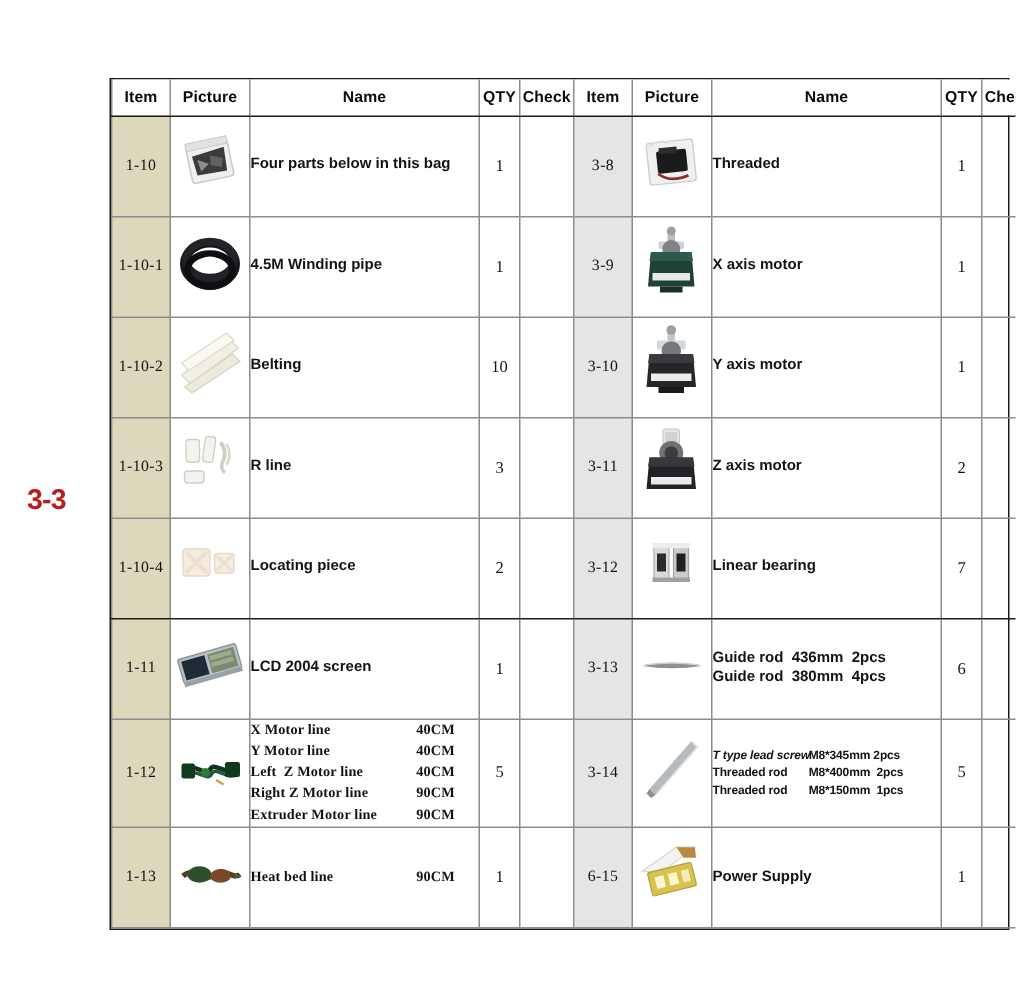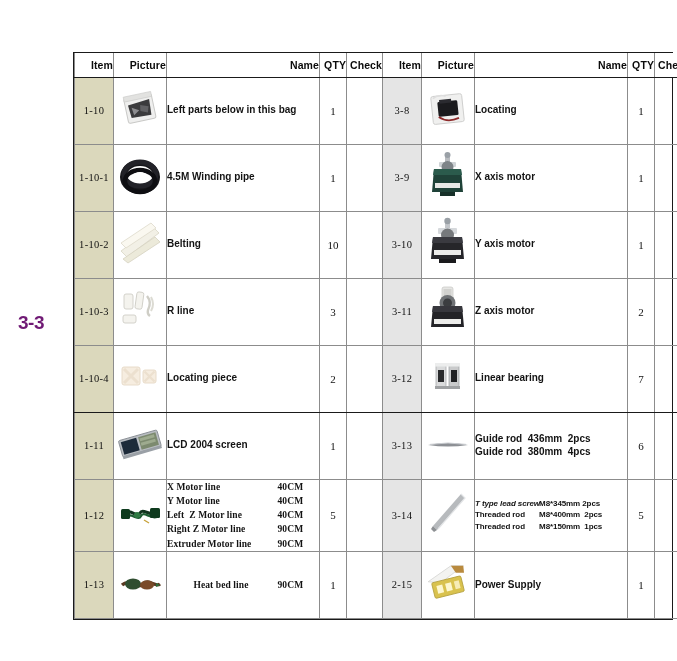--- a/index.html
+++ b/index.html
@@ -8,23 +8,23 @@
     background:#ffffff;
     font-family:"Liberation Sans", sans-serif;
     position:relative;
     overflow:hidden;
   }
   #stage{position:relative;width:677px;height:661px;}
 
   
   .section-marker{
     position:absolute;
-    left:18px;top:312px;
+    left:18px;top:323px;
     font-family:"Liberation Sans", sans-serif;
-    font-size:19px;font-weight:bold;color:#701a75;
+    font-size:19px;font-weight:bold;color:#b91c1c;
     letter-spacing:-0.5px;
   }
 
   
   .sheet{
     position:absolute;
     left:73px;top:52px;
     width:600px;
     border:1.6px solid #1a1a1a;
     box-sizing:border-box;
@@ -42,21 +42,21 @@
     box-sizing:border-box;
   }
   
   table.parts th{
     border-top:none;
     border-bottom:1.4px solid #1a1a1a;
     height:24px;
     font-size:10.5px;
     font-weight:bold;
     color:#0b0b0b;
-    text-align:right;
+    text-align:center;
     background:#ffffff;
     letter-spacing:.1px;
   }
   table.parts tr.body-row td{height:67px;}
 
   .c-item{width:39px;}
   .c-pic{width:53px;}
   .c-name{width:153px;}
   .c-qty{width:27px;}
   .c-check{width:36px;}
@@ -157,34 +157,34 @@
             <td class="item-cell item-beige">1-10</td>
             <td class="pic-cell"><span class="thumb"><svg viewBox="0 0 46 52" xmlns="http://www.w3.org/2000/svg">
                   <g transform="rotate(-12 23 26)">
                     <rect x="9" y="13" width="28" height="25" rx="2" fill="#efefee" stroke="#c9c9c7" stroke-width="1"></rect>
                     <path d="M12 20 L34 18 L33 34 L13 33 Z" fill="#3b3b3d"></path>
                     <path d="M15 23 l7 4 -6 4z" fill="#8d8d90"></path>
                     <path d="M24 22 l8 3 -2 6 -7-3z" fill="#616164"></path>
                     <rect x="9" y="11" width="28" height="5" fill="#e2e2e0" stroke="#c9c9c7" stroke-width=".6"></rect>
                   </g>
                 </svg></span></td>
-            <td class="name-cell">Left parts below in this bag</td>
+            <td class="name-cell">Four parts below in this bag</td>
             <td class="qty-cell">1</td>
             <td class="check-cell half-end"></td>
             <td class="item-cell item-green half-start">3-8</td>
             <td class="pic-cell"><span class="thumb"><svg viewBox="0 0 46 52" xmlns="http://www.w3.org/2000/svg">
                   <g transform="rotate(-6 23 26)">
                     <rect x="7" y="12" width="31" height="28" rx="2" fill="#f0f0ef" stroke="#cccccb" stroke-width=".9"></rect>
                     <rect x="13" y="18" width="20" height="15" rx="1.5" fill="#1b1b1e"></rect>
                     <rect x="15" y="16" width="12" height="4" fill="#2b2b30"></rect>
                     <path d="M13 33 q8 7 20 3" fill="none" stroke="#8e2a2a" stroke-width="1.8"></path>
                     <path d="M9 14 q6 -4 13 -1" fill="none" stroke="#dedede" stroke-width="1.6"></path>
                   </g>
                 </svg></span></td>
-            <td class="name-cell">Locating</td>
+            <td class="name-cell">Threaded</td>
             <td class="qty-cell">1</td>
             <td class="check-cell"></td>
           </tr>
           <tr class="body-row">
             <td class="item-cell item-beige">1-10-1</td>
             <td class="pic-cell"><span class="thumb"><svg viewBox="0 0 46 52" xmlns="http://www.w3.org/2000/svg">
                   <g>
                     <ellipse cx="23" cy="27" rx="17" ry="14" fill="none" stroke="#16161a" stroke-width="6"></ellipse>
                     <ellipse cx="23" cy="24" rx="16" ry="12" fill="none" stroke="#222228" stroke-width="5"></ellipse>
                     <ellipse cx="23" cy="31" rx="15" ry="11" fill="none" stroke="#0e0e12" stroke-width="4.5"></ellipse>
@@ -368,25 +368,25 @@
             <td class="item-cell item-beige">1-13</td>
             <td class="pic-cell"><span class="thumb"><svg viewBox="0 0 46 52" xmlns="http://www.w3.org/2000/svg">
                   <g>
                     <path d="M5 28 C13 21 20 33 26 27 C32 21 38 31 43 27" fill="none" stroke="#5a3a22" stroke-width="3.4"></path>
                     <ellipse cx="16" cy="27" rx="8" ry="5.5" fill="#2f4e30"></ellipse>
                     <ellipse cx="30" cy="28" rx="7" ry="4.5" fill="#7a4a28"></ellipse>
                     <path d="M39 26 l4 2 -4 2z" fill="#2f6b3b"></path>
                   </g>
                 </svg></span></td>
             <td class="name-cell mono">
-              <span class="nrow"><span class="lbl" style="width: 108px; text-align: center;">Heat bed line</span><span class="val" style="margin-left: 0px;"> 90CM</span></span>
+              <span class="nrow"><span class="lbl" style="width: 108px;">Heat bed line</span><span class="val" style="margin-left: 0px;"> 90CM</span></span>
             </td>
             <td class="qty-cell">1</td>
             <td class="check-cell half-end"></td>
-            <td class="item-cell item-green half-start">2-15</td>
+            <td class="item-cell item-green half-start">6-15</td>
             <td class="pic-cell"><span class="thumb"><svg viewBox="0 0 46 52" xmlns="http://www.w3.org/2000/svg">
                   <g transform="rotate(-14 23 26)">
                     <path d="M4 20 L30 10 L42 13 L16 24 Z" fill="#f3f3f1" stroke="#d7d7d4" stroke-width=".8"></path>
                     <rect x="7" y="22" width="30" height="16" rx="1.5" fill="#d9c24e" stroke="#b3a03f" stroke-width=".8"></rect>
                     <rect x="11" y="26" width="6" height="8" fill="#fdf7cf"></rect>
                     <rect x="20" y="26" width="6" height="8" fill="#fdf7cf"></rect>
                     <rect x="29" y="26" width="5" height="8" fill="#f6ecb7"></rect>
                     <path d="M30 10 L42 13 L41 20 L33 18 Z" fill="#b98a3e"></path>
                   </g>
                 </svg></span></td>

